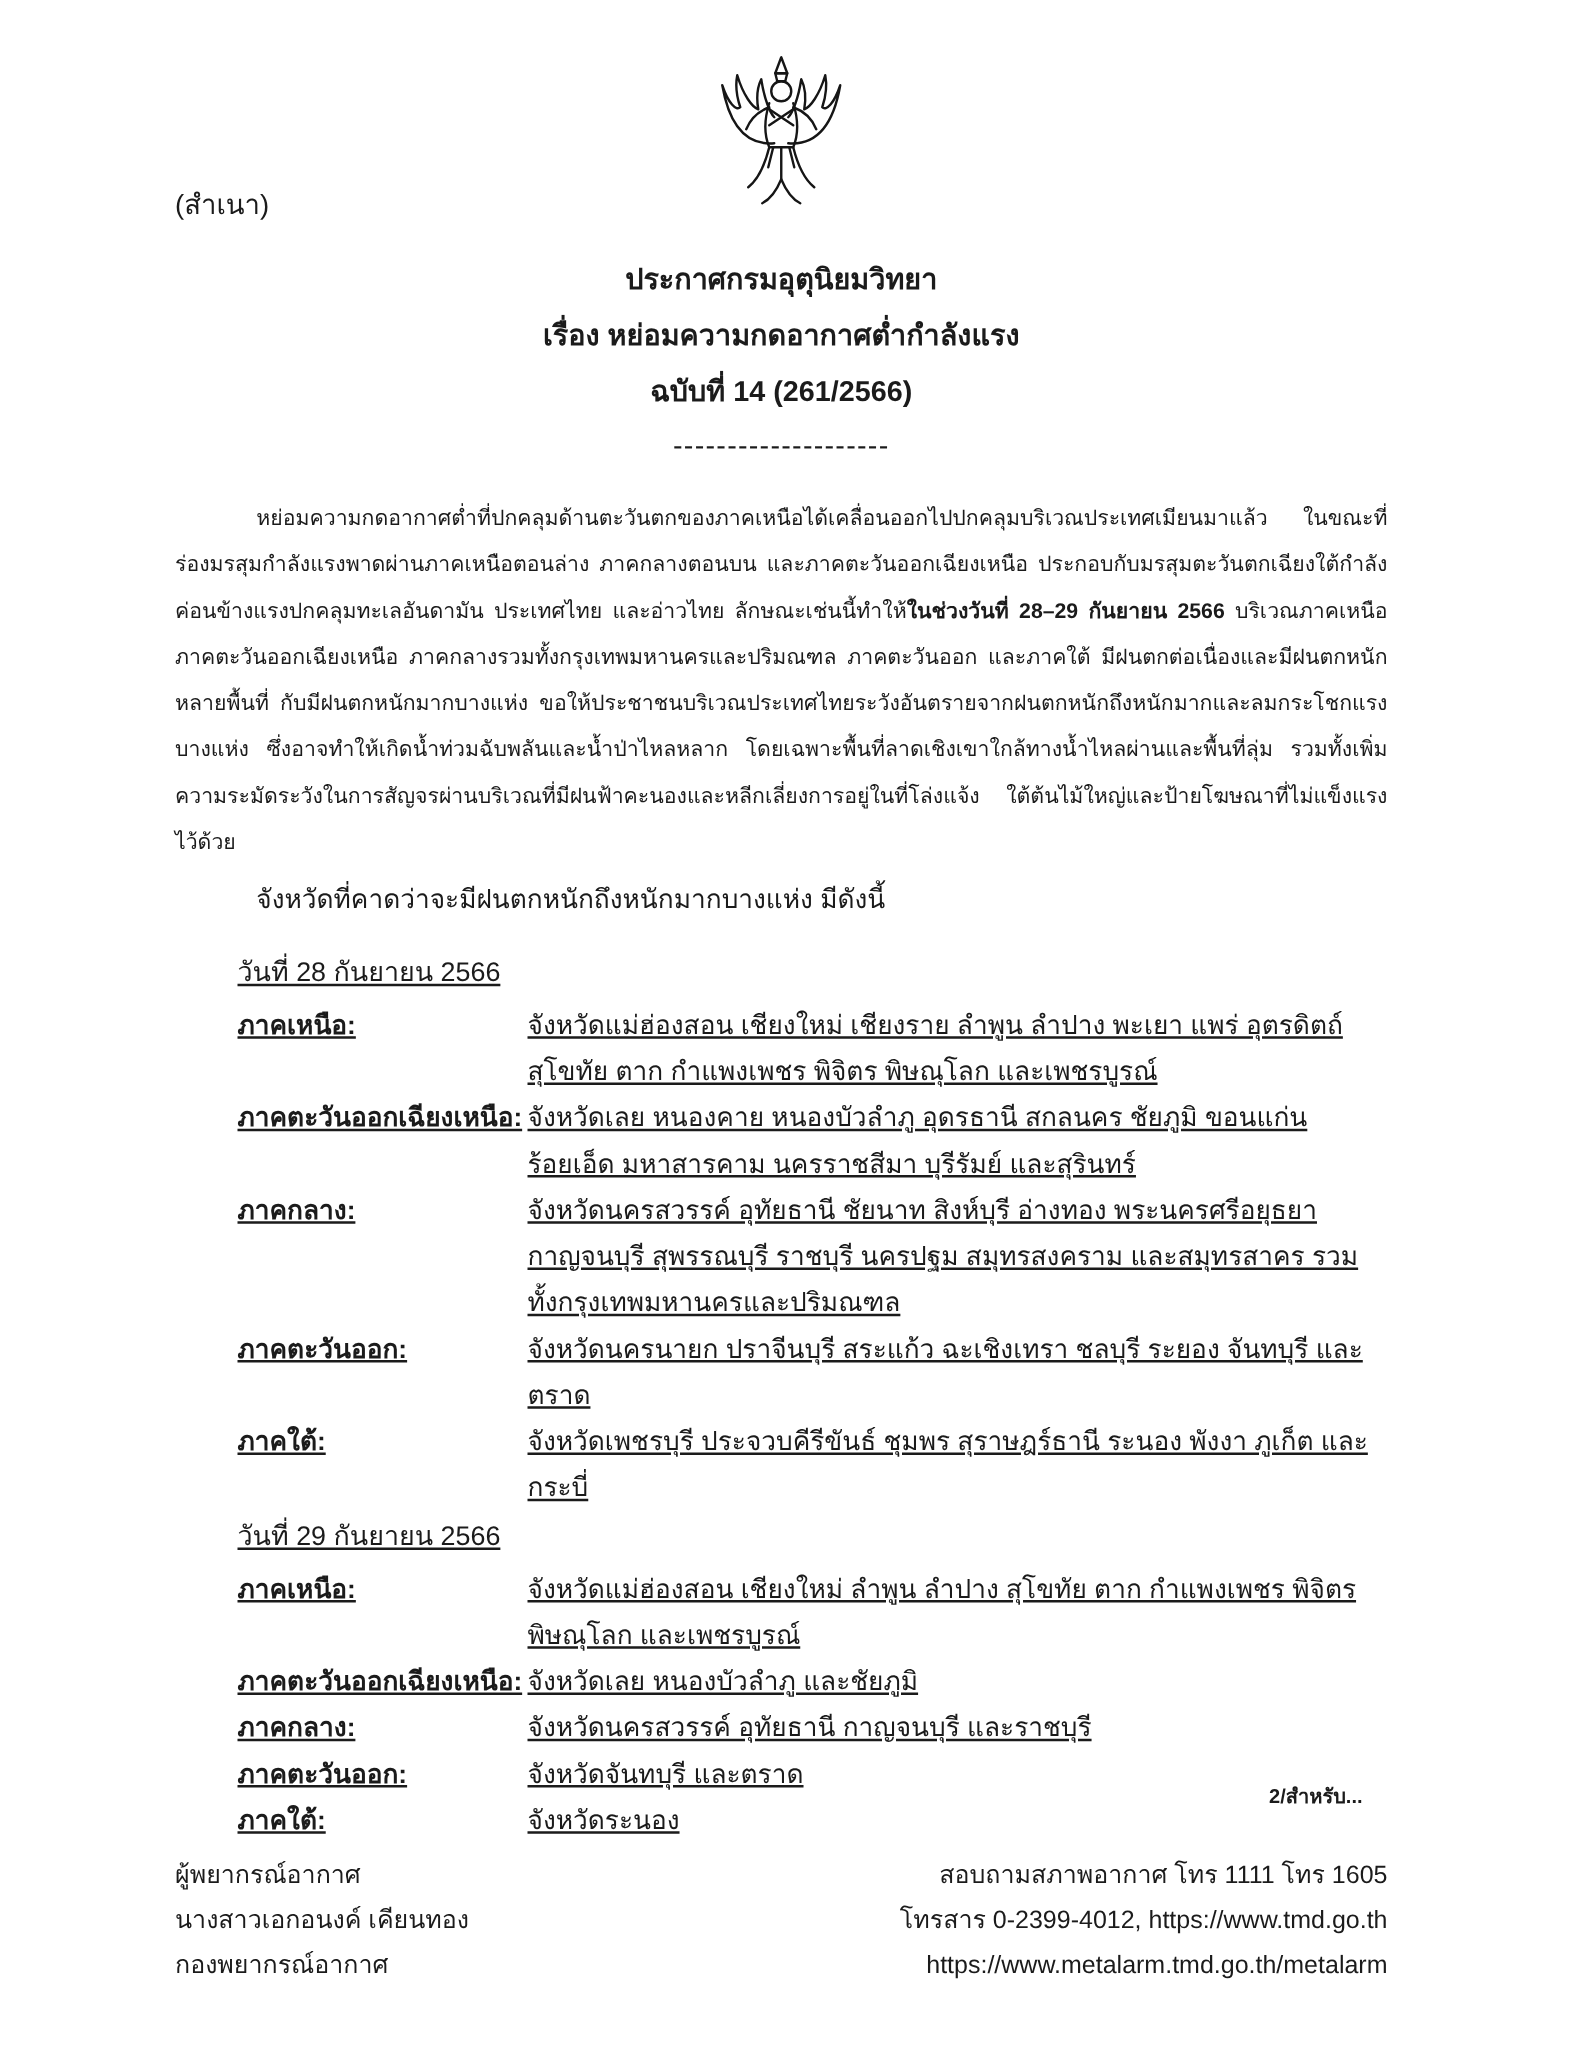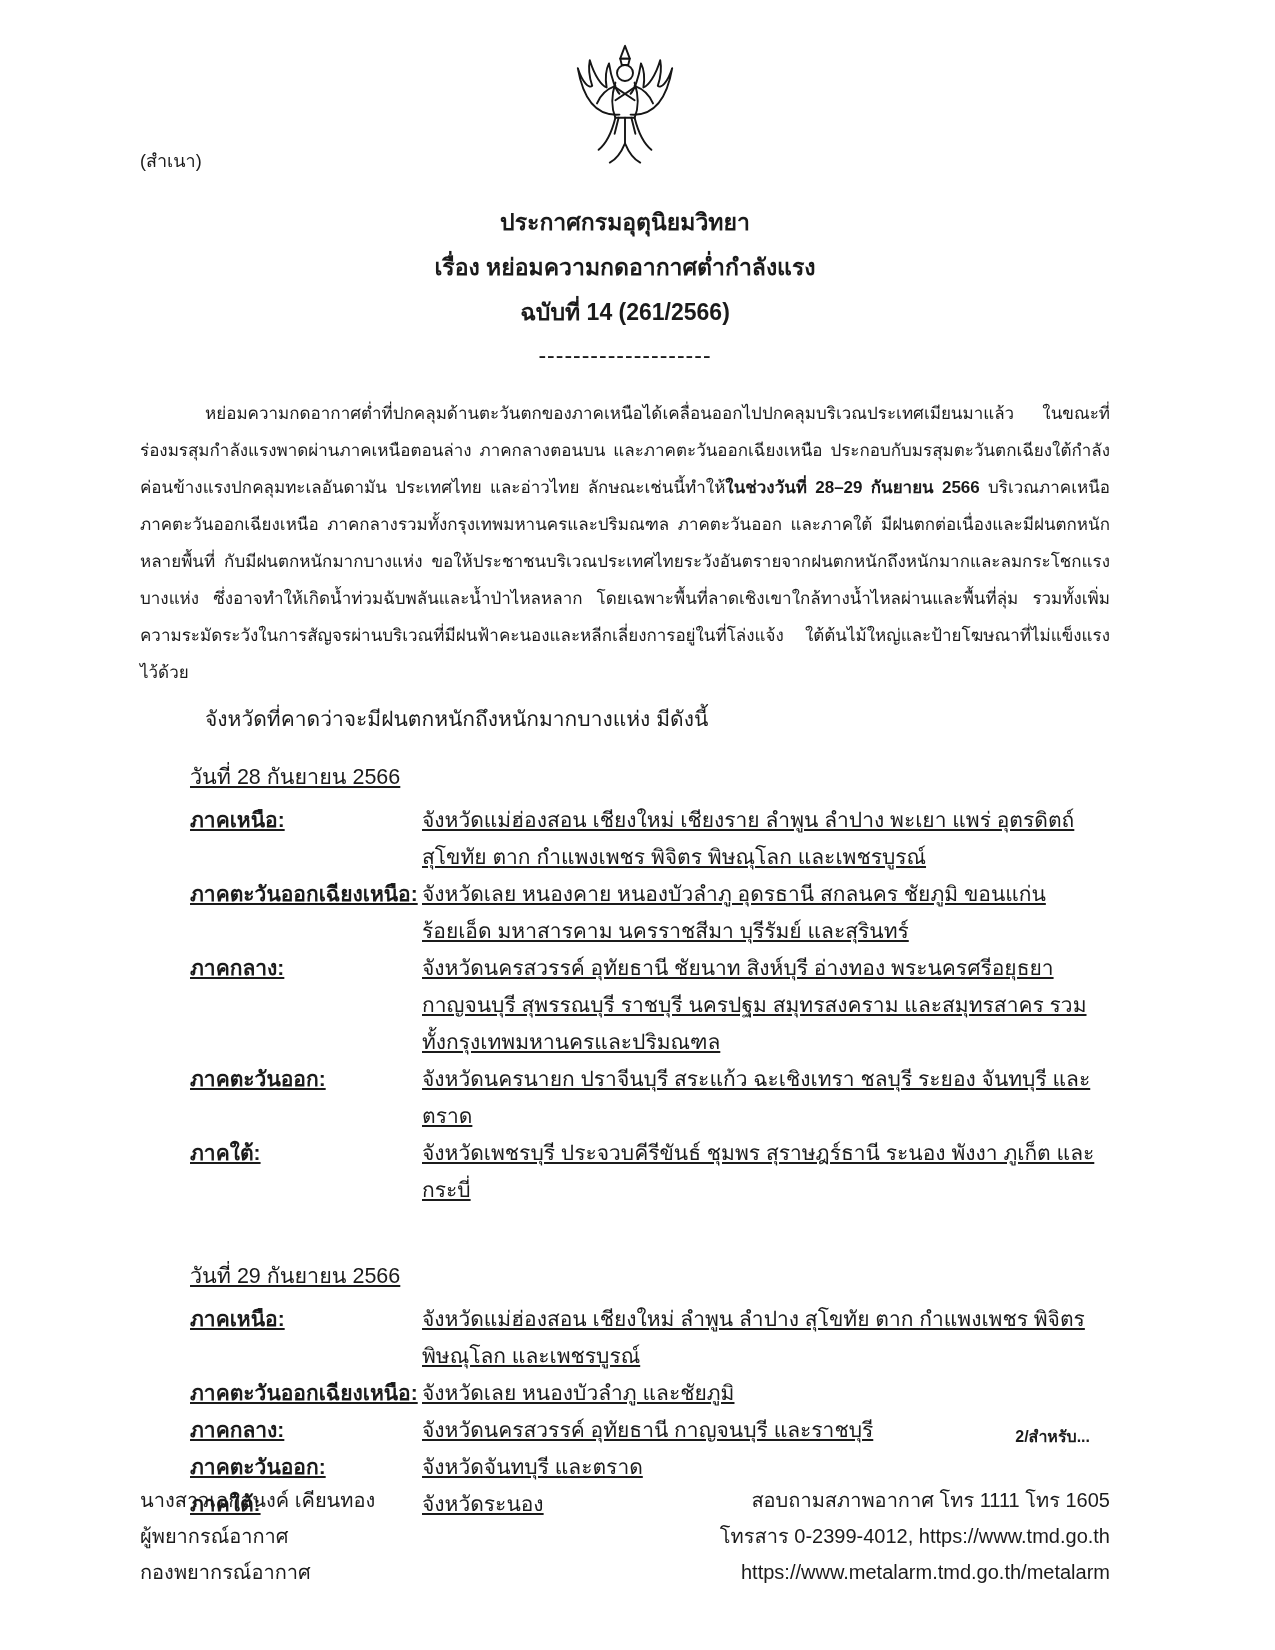--- a/index.html
+++ b/index.html
@@ -3,35 +3,35 @@
 <meta charset="utf-8">
 <style>
   * { margin:0; padding:0; box-sizing:border-box; }
   html,body { background:#ffffff; }
   body { font-family:"Liberation Sans","DejaVu Sans",sans-serif; color:#1b1b1b; }
   .page {
     position:relative; width:1275px; height:1650px; margin:0 auto;
     background:#ffffff; overflow:hidden;
   }
   .content { padding:0 165px 0 140px; }
-  .copy-label { position:absolute; left:140px; top:146px; font-size:18px; }
+  .copy-label { position:absolute; left:140px; top:146px; font-size:22px; }
   .emblem-wrap { padding-top:40px; text-align:center; }
   .emblem-wrap svg { display:inline-block; }
   .title-block { text-align:center; margin-top:10px; }
   .title-line { font-weight:bold; font-size:23px; line-height:45px; }
   .separator { font-size:23px; line-height:40px; letter-spacing:1px; }
   .main-paragraph {
     margin-top:20px; font-size:17px; line-height:37px;
     text-align:justify; text-indent:65px;
   }
   .main-paragraph b { font-weight:bold; }
   .intro-line { margin-top:9px; font-size:21px; line-height:37px; text-indent:65px; }
   .section { margin-left:50px; }
   .section-28 { margin-top:20px; }
-  .section-29 { margin-top:48px; }
+  .section-29 { }
   .date-heading {
     font-weight:normal; text-decoration:underline;
     font-size:21.5px; line-height:40px; margin-bottom:4px;
   }
   .region-row { display:flex; font-size:21px; line-height:37px;text-decoration:underline; }
   .region-label { flex:0 0 232px; font-weight:bold; }
   .region-provinces { flex:1; }
   .page-marker {
     position:absolute; top:1424px; right:185px;
     font-weight:bold; font-size:16px;
@@ -132,22 +132,22 @@
         <div class="region-provinces">จังหวัดระนอง</div>
       </div>
     </div>
 
   </div>
 
   <div class="page-marker">2/สำหรับ...</div>
 
   <div class="footer">
     <div class="footer-left">
+      <div>ผู้พยากรณ์อากาศ</div>
       <div>นางสาวเอกอนงค์  เคียนทอง</div>
-      <div>ผู้พยากรณ์อากาศ</div>
       <div>กองพยากรณ์อากาศ</div>
     </div>
     <div class="footer-right">
       <div>สอบถามสภาพอากาศ โทร 1111 โทร 1605</div>
       <div>โทรสาร 0-2399-4012, https://www.tmd.go.th</div>
       <div>https://www.metalarm.tmd.go.th/metalarm</div>
     </div>
   </div>
 
 </div>

